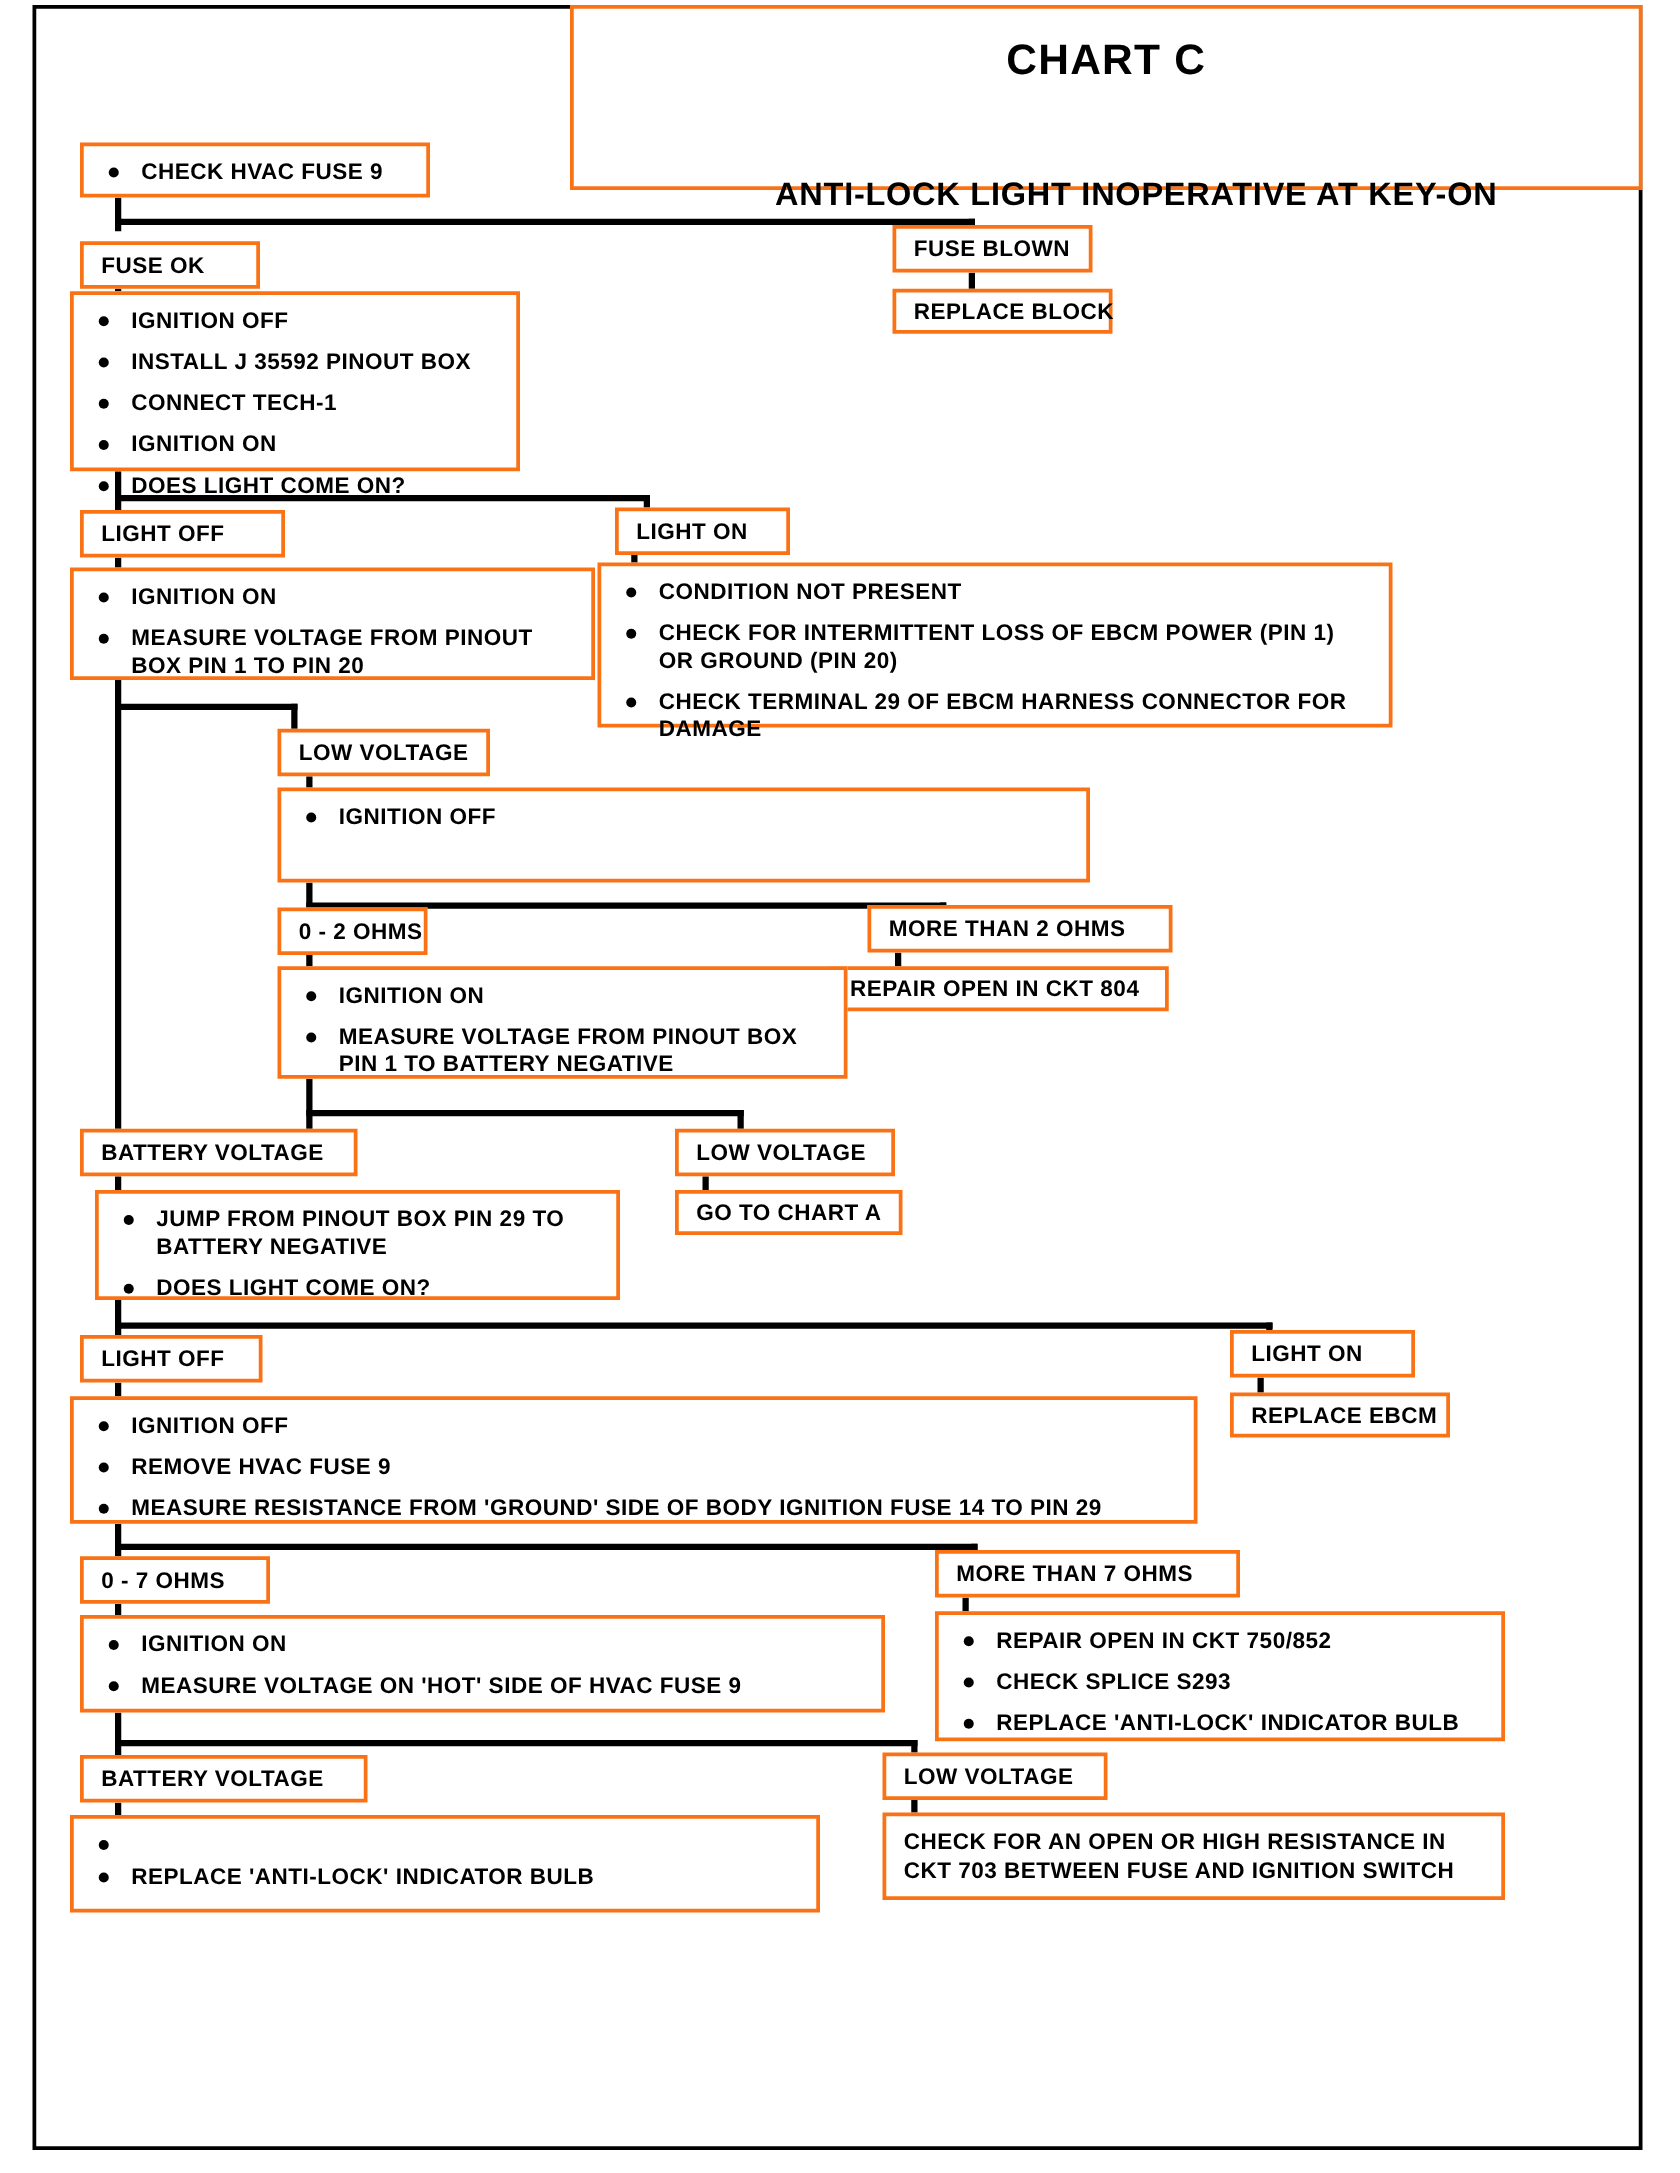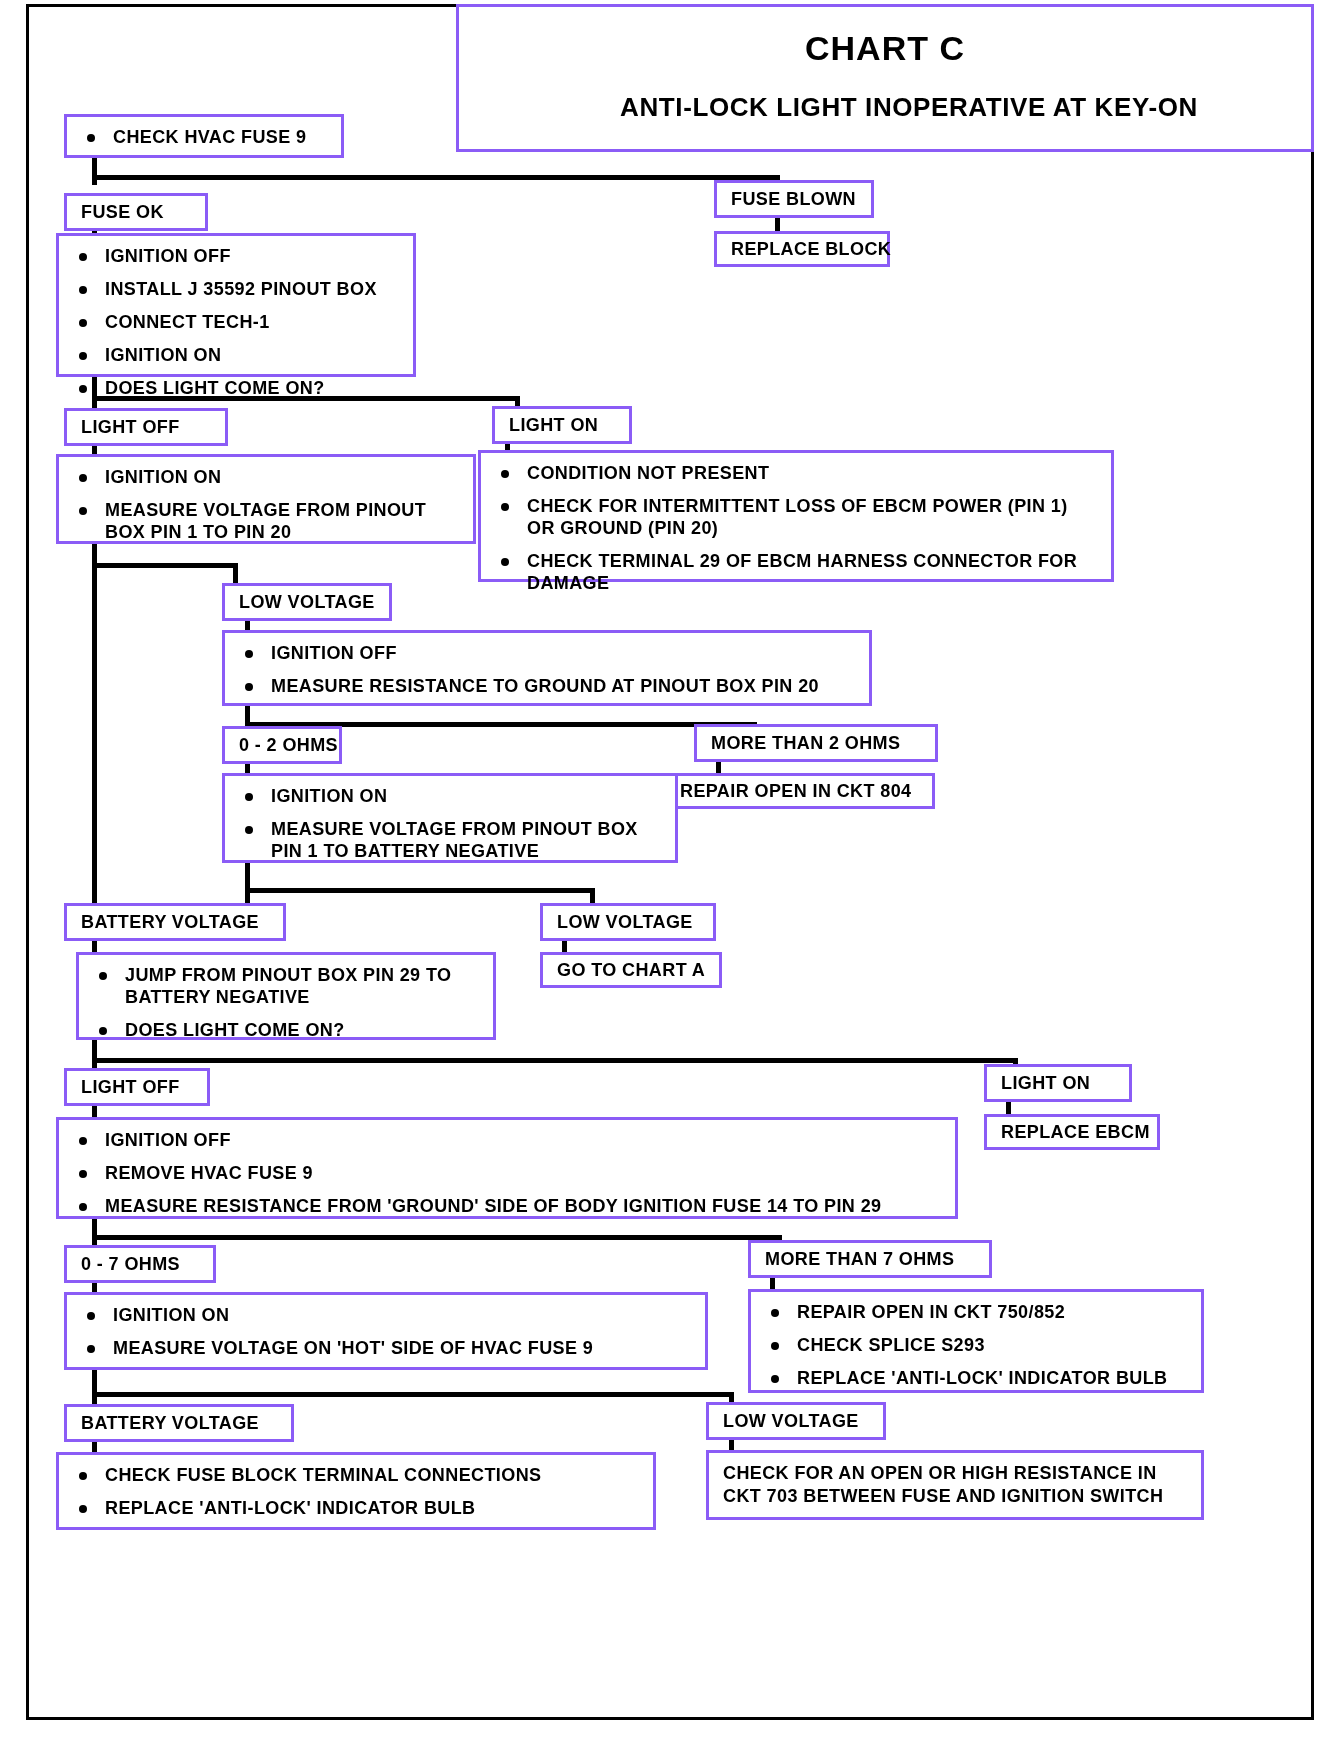--- a/index.html
+++ b/index.html
@@ -22,24 +22,25 @@
     position: absolute;
     left: 26px;
     top: 4px;
     width: 1288px;
     height: 1716px;
     border: 3px solid #000;
     box-sizing: border-box;
   }
   .box {
     position: absolute;
-    border: 3px solid #8b5cf6;
+    border: 3px solid #f97316;
     background: #fff;
     box-sizing: border-box;
     z-index: 5;
+    gap: 48px;
   }
   .lbl {
     display: flex;
     align-items: center;
     font-weight: bold;
     letter-spacing: 0.4px;
     white-space: nowrap;
     padding-left: 14px;
   }
   .lbl .txt { line-height: 1.05; }
@@ -211,24 +212,20 @@
   <div class="box lbl" style="left:222px; top:583px; width:170px; height:38px;">
     <span class="txt f18">LOW VOLTAGE</span>
   </div>
   <div class="ln" style="left:245px; top:621px; width:5px; height:12px;"></div>
 
   <div class="box bulletbox" style="left:222px; top:630px; width:650px; height:76px;">
     <div class="bl">
         <span class="dot"></span>
         <span class="txt f18">IGNITION OFF</span>
       </div>
-    <div class="bl">
-        <span class="dot"></span>
-        <span class="txt f18">MEASURE  RESISTANCE TO GROUND AT PINOUT BOX PIN 20</span>
-      </div>
   </div>
 
   <div class="ln" style="left:245px; top:706px; width:5px; height:28px;"></div>
   <div class="ln" style="left:245px; top:722px; width:512px; height:5px;"></div>
   <div class="ln" style="left:752px; top:722px; width:5px; height:6px;"></div>
 
   <div class="box lbl" style="left:222px; top:726px; width:120px; height:38px;">
     <span class="txt f18">0 - 2 OHMS</span>
   </div>
 
@@ -370,21 +367,20 @@
   <div class="box lbl" style="left:706px; top:1402px; width:180px; height:38px;">
     <span class="txt f18">LOW VOLTAGE</span>
   </div>
 
   <div class="ln" style="left:92px; top:1442px; width:5px; height:12px;"></div>
   <div class="ln" style="left:729px; top:1440px; width:5px; height:12px;"></div>
 
   <div class="box bulletbox" style="left:56px; top:1452px; width:600px; height:78px;">
     <div class="bl">
         <span class="dot"></span>
-        <span class="txt f18">CHECK FUSE BLOCK TERMINAL CONNECTIONS</span>
       </div>
     <div class="bl">
         <span class="dot"></span>
         <span class="txt f18">REPLACE 'ANTI-LOCK' INDICATOR BULB</span>
       </div>
   </div>
 
   <div class="box plain" style="left:706px; top:1450px; width:498px; height:70px;">
     <span class="txt f18">CHECK FOR AN OPEN OR HIGH RESISTANCE IN CKT 703 BETWEEN FUSE AND IGNITION SWITCH</span>
   </div>

